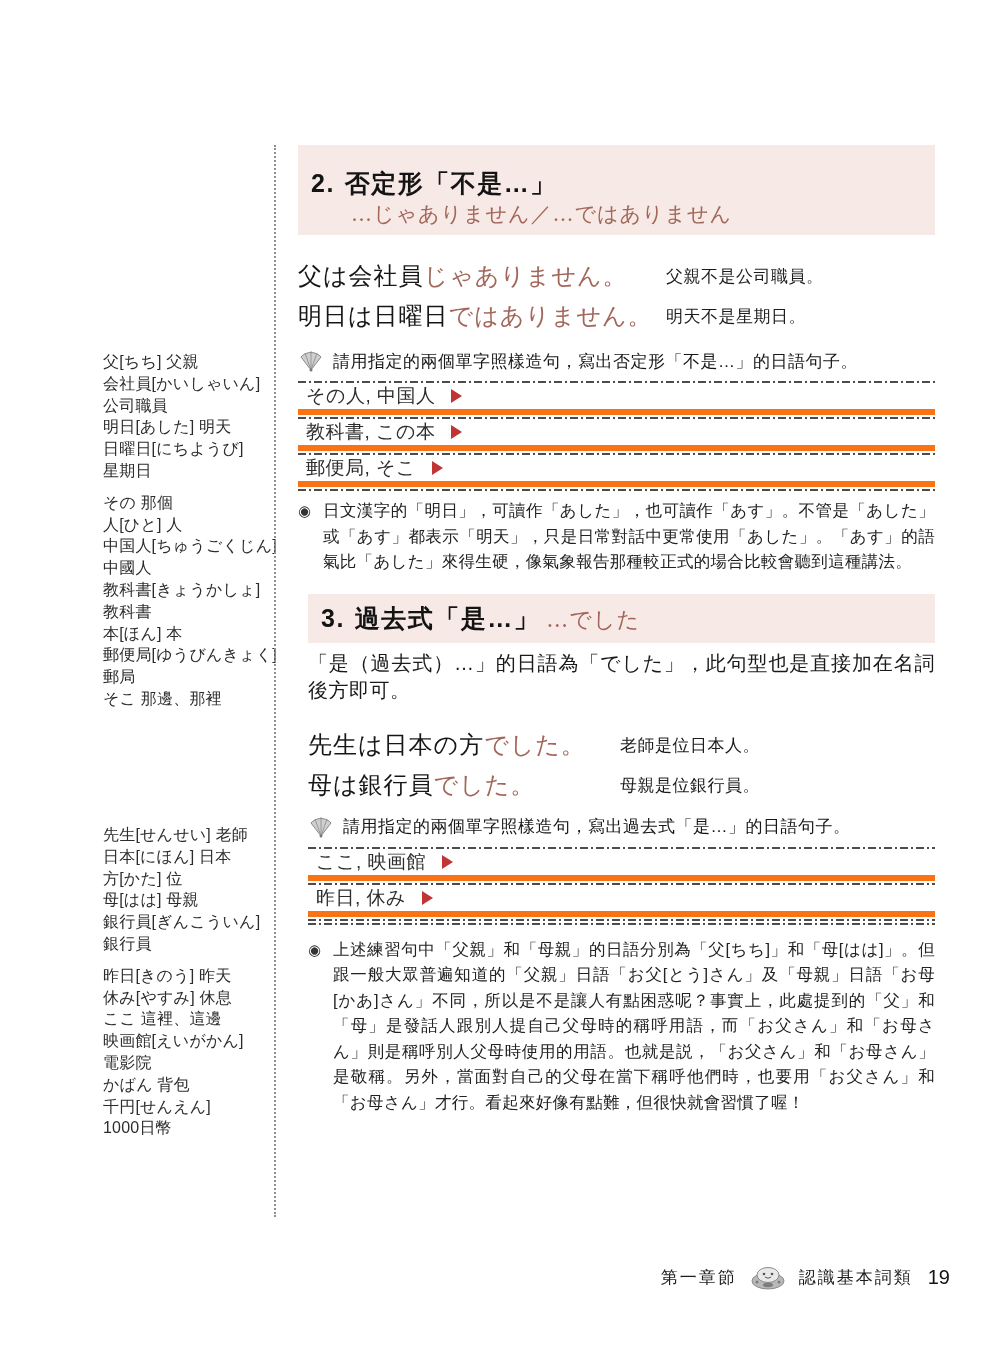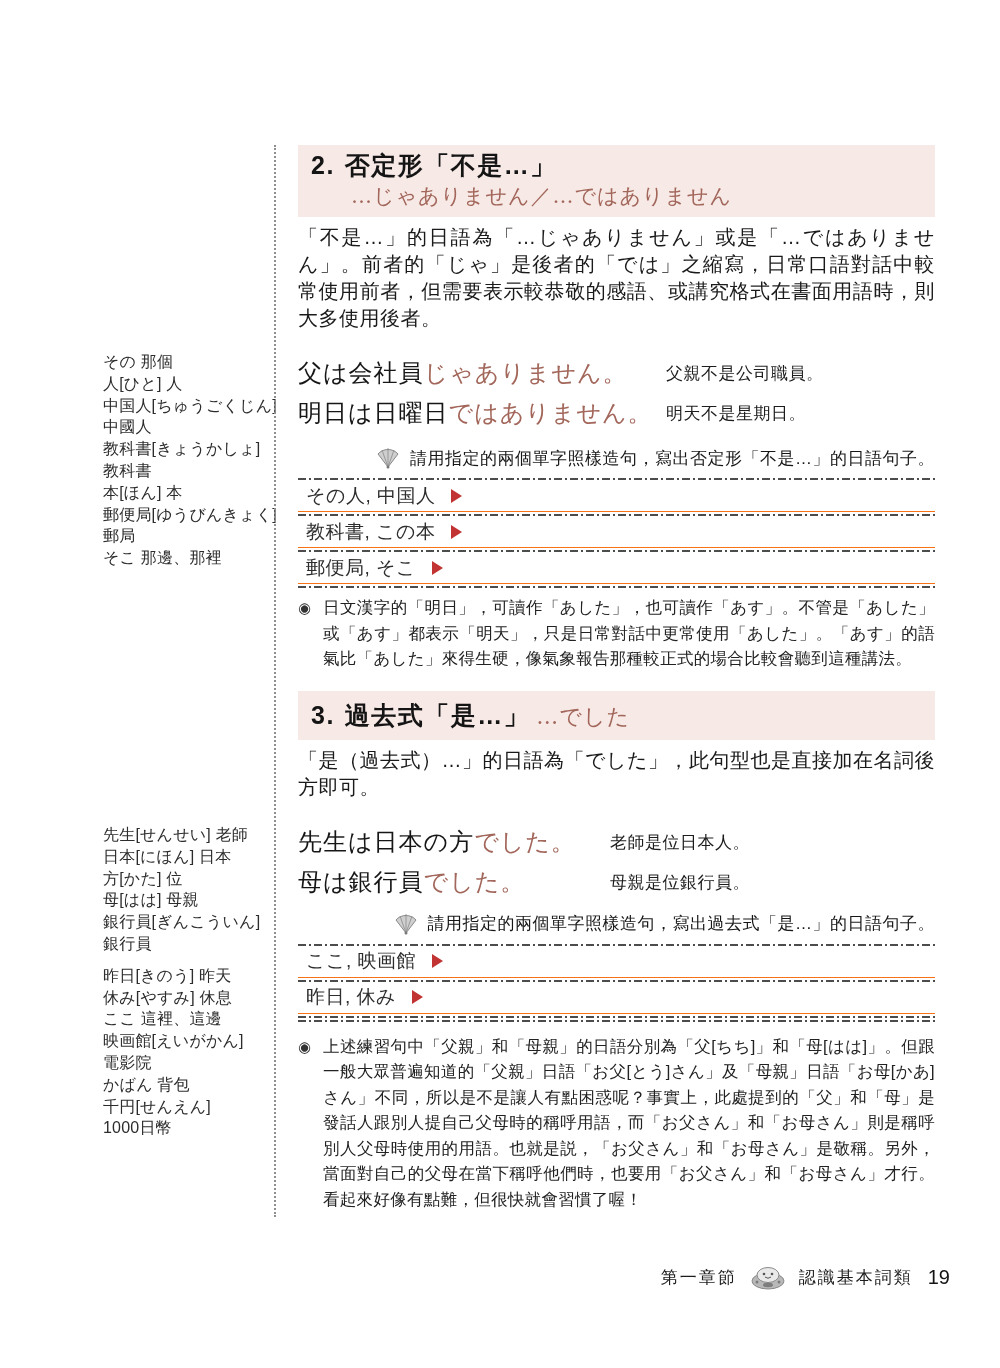--- a/index.html
+++ b/index.html
@@ -17,21 +17,21 @@
   .vocab-line { font-size:16px; line-height:21.8px; color:#2c2c2c; white-space:nowrap; letter-spacing:0.2px; }
 
   .v-divider {
     position:absolute; left:274px; top:145px; height:1072px; width:0;
     border-left:2px dotted #8f8f8f;
   }
 
   
   #main { position:absolute; left:298px; top:145px; width:637px; }
 
-  .sec-head { background:#f7e9e6; padding:4px 10px 9px 13px; }
+  .sec-head { background:#f7e9e6; padding:22px 10px 9px 13px; }
   .sec-title-line { font-size:25px; font-weight:bold; color:#141414; letter-spacing:1.5px; line-height:32px; }
   .sec-num { margin-right:10px; }
   .sec-sub {
     font-family:"DejaVu Serif", serif; color:#a2665a; font-size:21px;
     line-height:24px; margin:3px 0 0 40px; letter-spacing:1px;
   }
   .sec-sub-inline {
     font-family:"DejaVu Serif", serif; color:#a2665a; font-size:22px;
     font-weight:normal; letter-spacing:1px; margin-left:6px;
   }
@@ -42,63 +42,72 @@
   }
 
   .examples { margin-top:24px; }
   .ex-line { display:flex; align-items:center; margin-bottom:5px; }
   .ex-jp { font-family:"DejaVu Serif", serif; font-size:24px; line-height:35px; color:#161616; letter-spacing:1px; }
   .s2 .ex-jp { min-width:368px; }
   .s3 .ex-jp { min-width:312px; }
   .red { color:#a2665a; }
   .ex-zh { font-size:17px; color:#1c1c1c; letter-spacing:0.5px; }
 
-  .prompt { display:flex; align-items:center; gap:9px; margin-top:15px; font-size:17px; color:#161616; letter-spacing:0.5px;justify-content:flex-end; }
+  .prompt { display:flex; align-items:center; gap:9px; margin-top:15px; font-size:17px; color:#161616; letter-spacing:0.5px; }
   .s2 .prompt { margin-top:15px; }
   .s3 .prompt { margin-top:12px; }
   .fan { flex:none; display:inline-flex; }
 
   .ex-list { margin-top:8px; }
   .dashdot {
     height:2px;
     background:repeating-linear-gradient(90deg,#4c4c4c 0 8px,transparent 8px 11px,#4c4c4c 11px 13px,transparent 13px 16px);
   }
   .ex-row {
     display:flex; align-items:center; height:32px; padding-left:8px;
-    border-bottom:1px solid #f97316; font-size:19px; color:#2d2d2d; letter-spacing:0.5px;
+    border-bottom:6px solid #f97316; font-size:19px; color:#2d2d2d; letter-spacing:0.5px;
   }
   .ex-item .dashdot { margin-top:2px; }
   .tri {
     width:0; height:0; margin-left:16px;
     border-left:11px solid #c23434; border-top:7px solid transparent; border-bottom:7px solid transparent;
   }
 
   .note { display:flex; margin-top:7px; }
   .s3 .note { margin-top:12px; }
   .note-bullet { flex:none; width:25px; font-size:15px; line-height:25.5px; color:#333; }
   .note-text { font-size:16.5px; line-height:25.5px; color:#222; text-align:justify; letter-spacing:0.3px; }
 
-  .sec.s3 { margin-top:19px; }
+  .sec.s3 { margin-top:19px;margin-left:10px; }
   .s3 .sec-head { padding:8px 10px 7px 13px; }
 
   
   #footer {
     position:absolute; right:50px; top:1263px;
     display:flex; align-items:center; gap:11px;
   }
   .footer-text { font-size:17px; color:#1c1c1c; letter-spacing:2px; }
   .footer-page { font-size:20px; color:#141414; margin-left:4px; letter-spacing:0; }
   .sushi { display:inline-flex; }
 </style>
 </head>
 <body>
 
 <div id="page">
 
   <div id="vocab-group-1" class="vocab-col">
+    <div class="vocab-sub">
+
+    <div class="vocab-line">父[ちち] 父親</div>
+        <div class="vocab-line">会社員[かいしゃいん]</div>
+        <div class="vocab-line">公司職員</div>
+        <div class="vocab-line">明日[あした] 明天</div>
+        <div class="vocab-line">日曜日[にちようび]</div>
+        <div class="vocab-line">星期日</div>
+      </div>
     <div class="vocab-sub">
 
     <div class="vocab-line">その 那個</div>
         <div class="vocab-line">人[ひと] 人</div>
         <div class="vocab-line">中国人[ちゅうごくじん]</div>
         <div class="vocab-line">中國人</div>
         <div class="vocab-line">教科書[きょうかしょ]</div>
         <div class="vocab-line">教科書</div>
         <div class="vocab-line">本[ほん] 本</div>
         <div class="vocab-line">郵便局[ゆうびんきょく]</div>
@@ -135,21 +144,20 @@
   <div id="main">
 
     <section class="sec s2">
       <header class="sec-head">
         <div class="sec-title-line">
           <span class="sec-num">2.</span><span class="sec-title">否定形「不是…」</span>
         </div>
         <div class="sec-sub">…じゃありません／…ではありません</div>
       </header>
 
-      <p class="body-text">「不是…」的日語為「…じゃありません」或是「…ではありません」。前者的「じゃ」是後者的「では」之縮寫，日常口語對話中較常使用前者，但需要表示較恭敬的感語、或講究格式在書面用語時，則大多使用後者。</p>
 
       <div class="examples">
         <div class="ex-line">
           <span class="ex-jp"><span>父は会社員</span><span class="red">じゃありません。</span></span>
           <span class="ex-zh">父親不是公司職員。</span>
         </div>
         <div class="ex-line">
           <span class="ex-jp"><span>明日は日曜日</span><span class="red">ではありません。</span></span>
           <span class="ex-zh">明天不是星期日。</span>
         </div>

